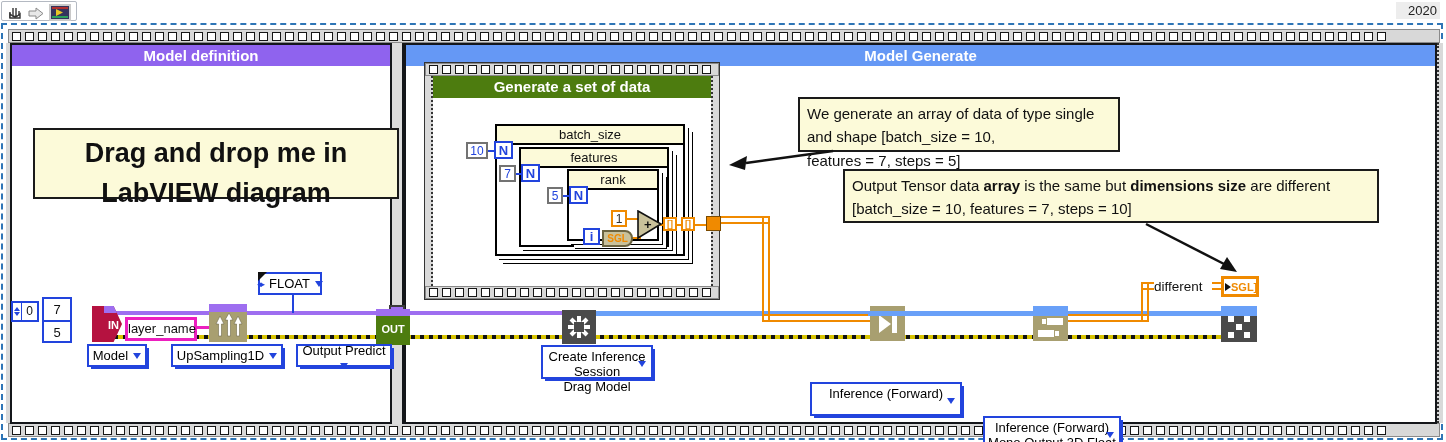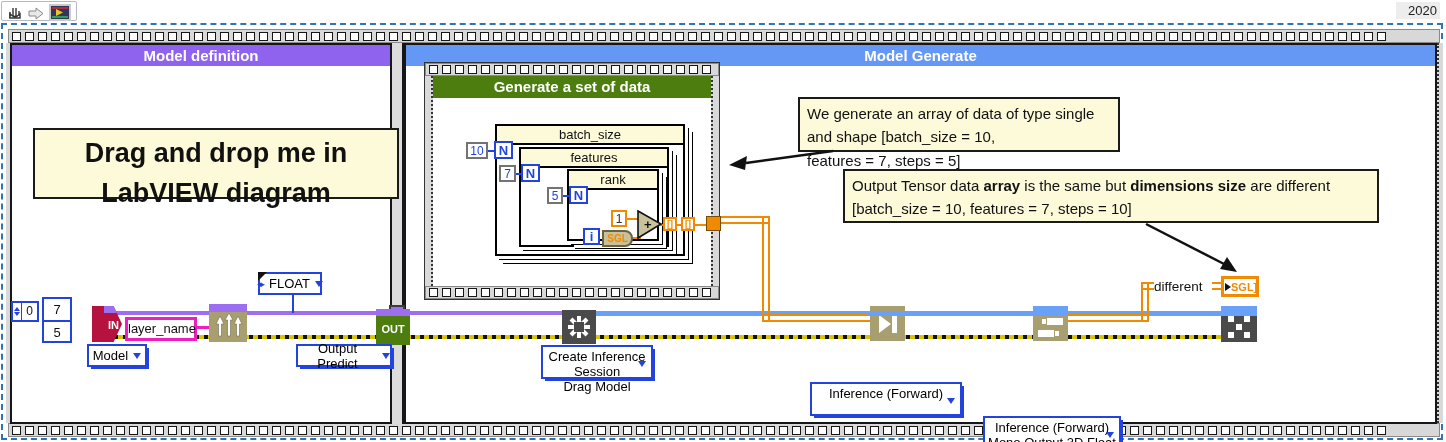--- a/index.html
+++ b/index.html
@@ -372,33 +372,37 @@
     <span>
       <svg width="38" height="28">
           <g fill="#fff" stroke="#6f6a4a" stroke-width="0.6">
         <path d="M7 12 l4-8 4 8 h-2.5 v12 h-3 v-12 z"></path>
         <path d="M16 8 l4-7 4 7 h-2.5 v16 h-3 v-16 z"></path>
         <path d="M25 12 l4-8 4 8 h-2.5 v12 h-3 v-12 z"></path>
           </g>
         </svg>
     </span>
   </div>
+  <div class="abs dd" style="left:171px;top:344px;width:112px;height:23px;">
+    <span>UpSampling1D</span>
+      <span class="tri"></span>
+  </div>
 
   <div class="abs dd" style="left:258px;top:272px;width:64px;height:23px;box-shadow:none;">
     <span class="fold"></span>
     <span style="color:#2244DD;font-size:9px;letter-spacing:-1px;">◂▸</span>
     <span>FLOAT</span>
     <span class="tri"></span>
   </div>
 
   <div class="abs" style="left:328px;top:309px;width:34px;height:36px;background:#4d7c0f;margin-left:48px;">
     <div style="height:7px;background:#9E6EF0;"></div>
     <div style="color:#fff;font-weight:bold;font-size:11px;text-align:center;padding-top:7px;">OUT</div>
   </div>
-  <div class="abs dd" style="left:296px;top:344px;width:96px;height:23px;">
+  <div class="abs dd" style="left:296px;top:344px;width:96px;height:23px;flex-direction:column;">
     <span>Output Predict</span>
       <span class="tri"></span>
   </div>
 
   <div class="abs" style="left:424px;top:62px;width:296px;height:238px;border:1px solid #333;"></div>
   <div class="abs sqstrip" style="left:425px;top:63px;width:294px;height:13px;">
       <i></i>
       <i></i>
       <i></i>
       <i></i>

